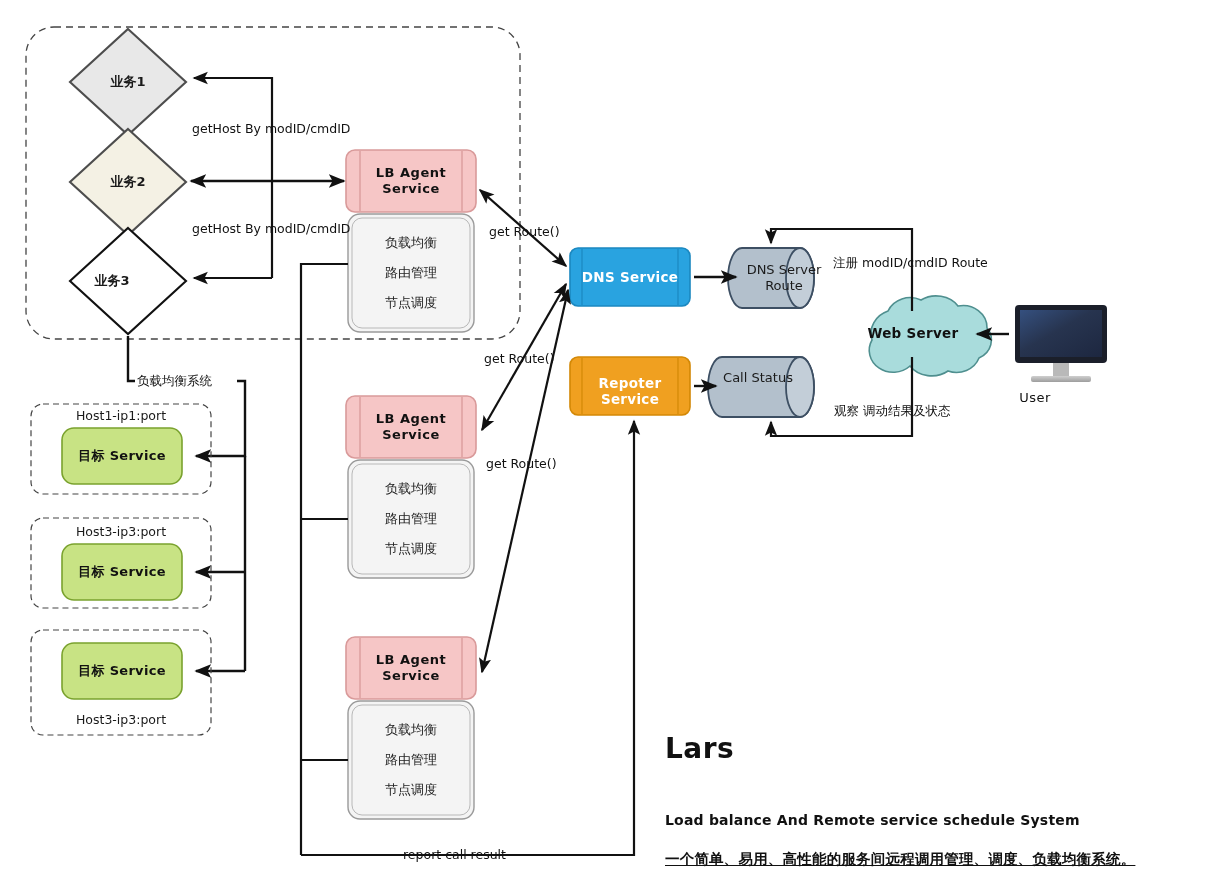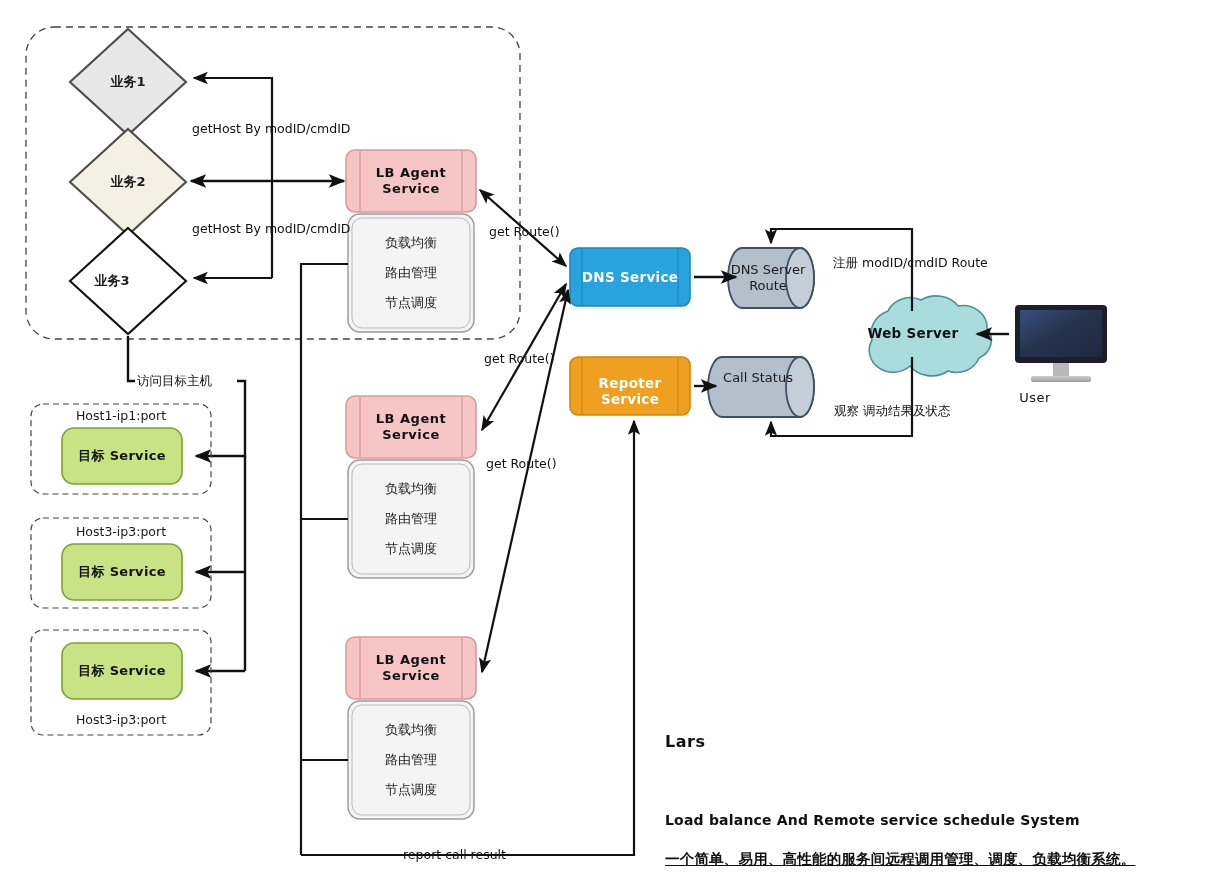--- a/index.html
+++ b/index.html
@@ -12,21 +12,21 @@
   .diamond-label{font-size:13px;font-weight:700;color:#1a1a1a;}
   .lbtitle{font-size:13px;font-weight:700;color:#111;line-height:16px;letter-spacing:.5px;}
   .panelrow{font-size:13px;color:#222;line-height:30px;}
   .svcwhite{font-size:13.5px;font-weight:700;color:#ffffff;line-height:16px;letter-spacing:.3px;}
   .cyl-label{font-size:13px;color:#1a1a1a;line-height:16px;}
   .cloud-label{font-size:13.5px;font-weight:700;color:#111;letter-spacing:.3px;}
   .hostcap{font-size:12.5px;color:#1a1a1a;}
   .greenlabel{font-size:13px;font-weight:700;color:#111;letter-spacing:.3px;}
   .edge{font-size:12.5px;color:#111;}
   .edge-cn{font-size:12.5px;color:#111;}
-  .brand-title{font-size:16px;font-weight:700;color:#111;letter-spacing:.5px;}
+  .brand-title{font-size:28px;font-weight:700;color:#111;letter-spacing:.5px;}
   .brand-sub{font-size:14px;font-weight:700;color:#111;letter-spacing:.2px;margin-top:33px;}
   .brand-cn{font-size:14.5px;font-weight:700;color:#111;letter-spacing:.2px;}
   .userlabel{font-size:13px;color:#111;letter-spacing:.5px;}
 </style>
 </head>
 <body>
 
 <div id="stage">
 
   <svg class="layer" viewBox="0 0 1211 880">
@@ -191,21 +191,21 @@
   </div>
 
   <div class="nodetext" style="left:570px;top:248px;width:120px;height:58px;">
     <span class="svcwhite">DNS Service</span>
   </div>
   <div class="nodetext" style="left:570px;top:357px;width:120px;height:67px;">
     <span class="svcwhite">Repoter</span>
     <span class="svcwhite">Service</span>
   </div>
 
-  <div class="nodetext" style="left:730px;top:248px;width:76px;height:60px;">
+  <div class="nodetext" style="left:730px;top:248px;width:76px;height:60px;padding-left:16px;">
     <span class="cyl-label">DNS Server</span>
     <span class="cyl-label">Route</span>
   </div>
   <div class="nodetext" style="left:718px;top:348px;width:80px;height:60px;">
     <span class="cyl-label">Call Status</span>
   </div>
 
   <div class="nodetext" style="left:857px;top:318px;width:112px;height:30px;">
     <span class="cloud-label">Web Server</span>
   </div>
@@ -222,21 +222,21 @@
   <div class="nodetext greenlabel" style="left:62px;top:643px;width:120px;height:56px;">目标 Service</div>
   <div class="nodetext hostcap" style="left:31px;top:709px;width:180px;height:20px;">Host3-ip3:port</div>
 
   <div class="lbl edge" style="left:192px;top:121px;">getHost By modID/cmdID</div>
   <div class="lbl edge" style="left:192px;top:221px;">getHost By modID/cmdID</div>
 
   <div class="lbl edge" style="left:489px;top:224px;">get Route()</div>
   <div class="lbl edge" style="left:484px;top:351px;">get Route()</div>
   <div class="lbl edge" style="left:486px;top:456px;">get Route()</div>
 
-  <div class="lbl edge-cn" style="left:137px;top:373px;">访问目标主机</div>
+  <div class="lbl edge-cn" style="left:137px;top:373px;">负载均衡系统</div>
 
   <div class="lbl edge-cn" style="left:833px;top:255px;">注册 modID/cmdID Route</div>
   <div class="lbl edge-cn" style="left:834px;top:403px;">观察 调动结果及状态</div>
 
   <div class="lbl edge" style="left:403px;top:847px;">report call result</div>
 
   <div class="lbl brand-title" style="left:665px;top:732px;">Lars</div>
   <div class="lbl brand-sub" style="left:665px;top:779px;">Load balance And Remote service schedule System</div>
   <div class="lbl brand-cn" style="left:665px;top:850px;text-decoration:underline;">一个简单、易用、高性能的服务间远程调用管理、调度、负载均衡系统。</div>
 

